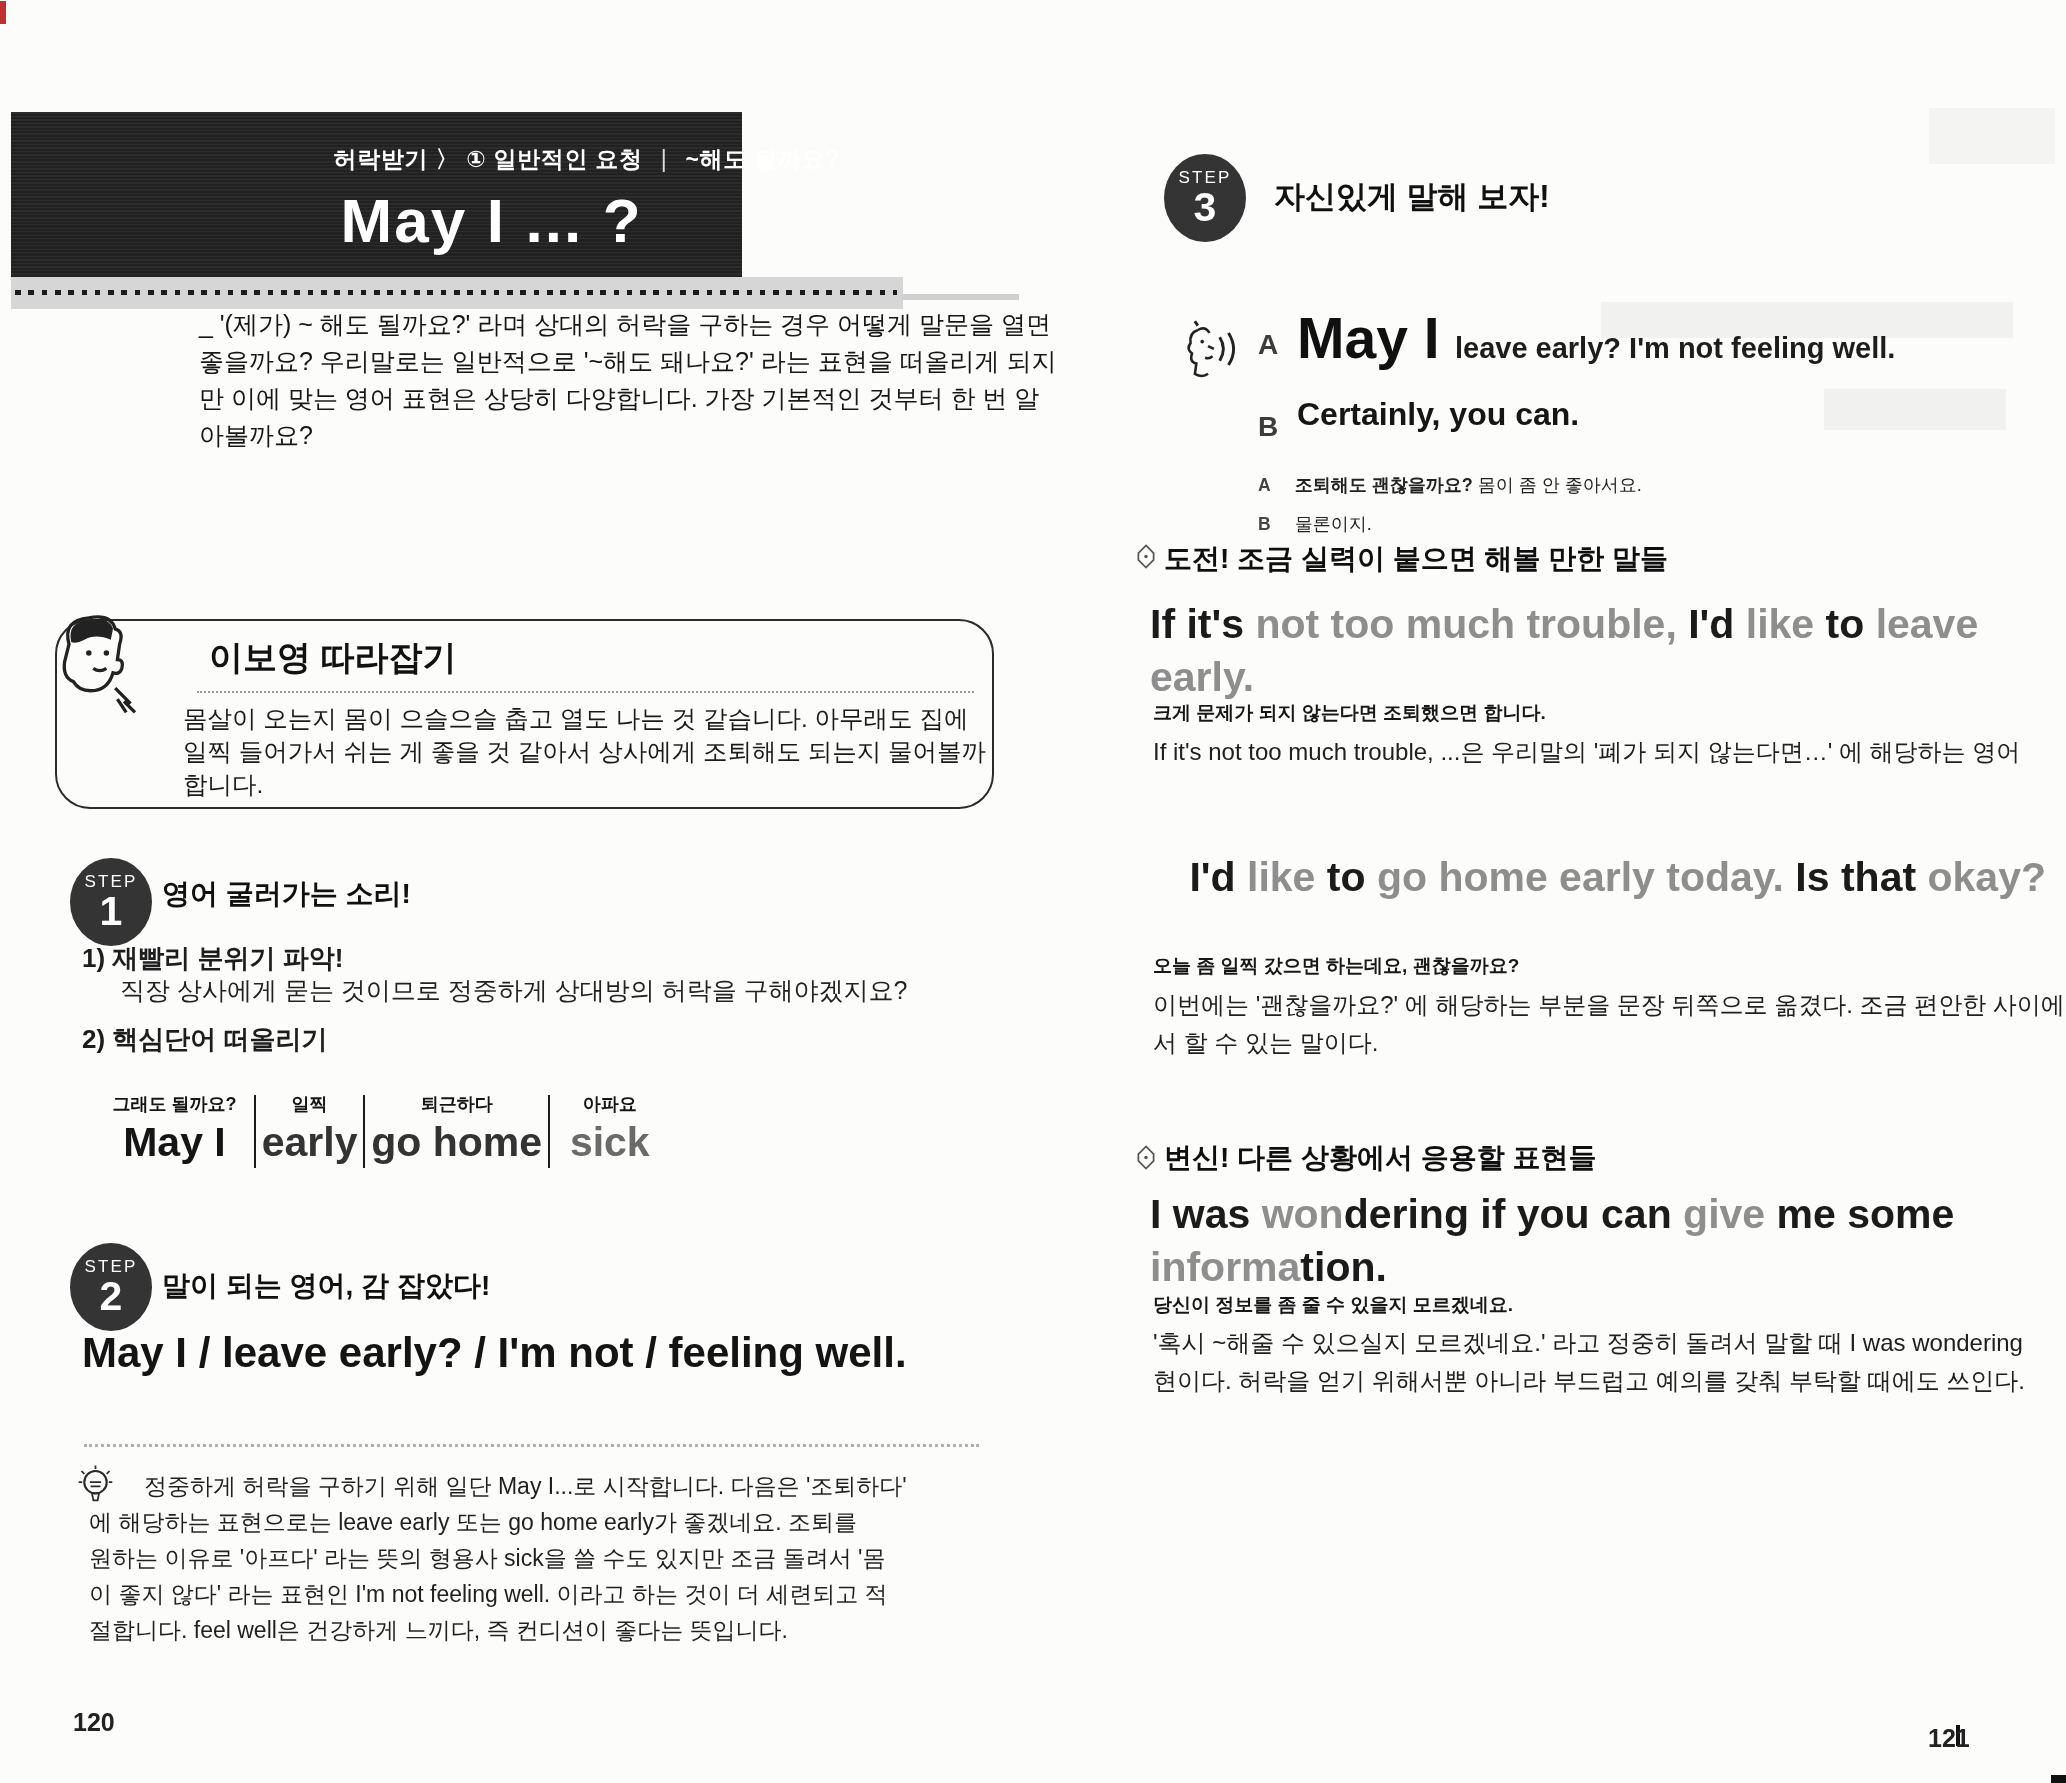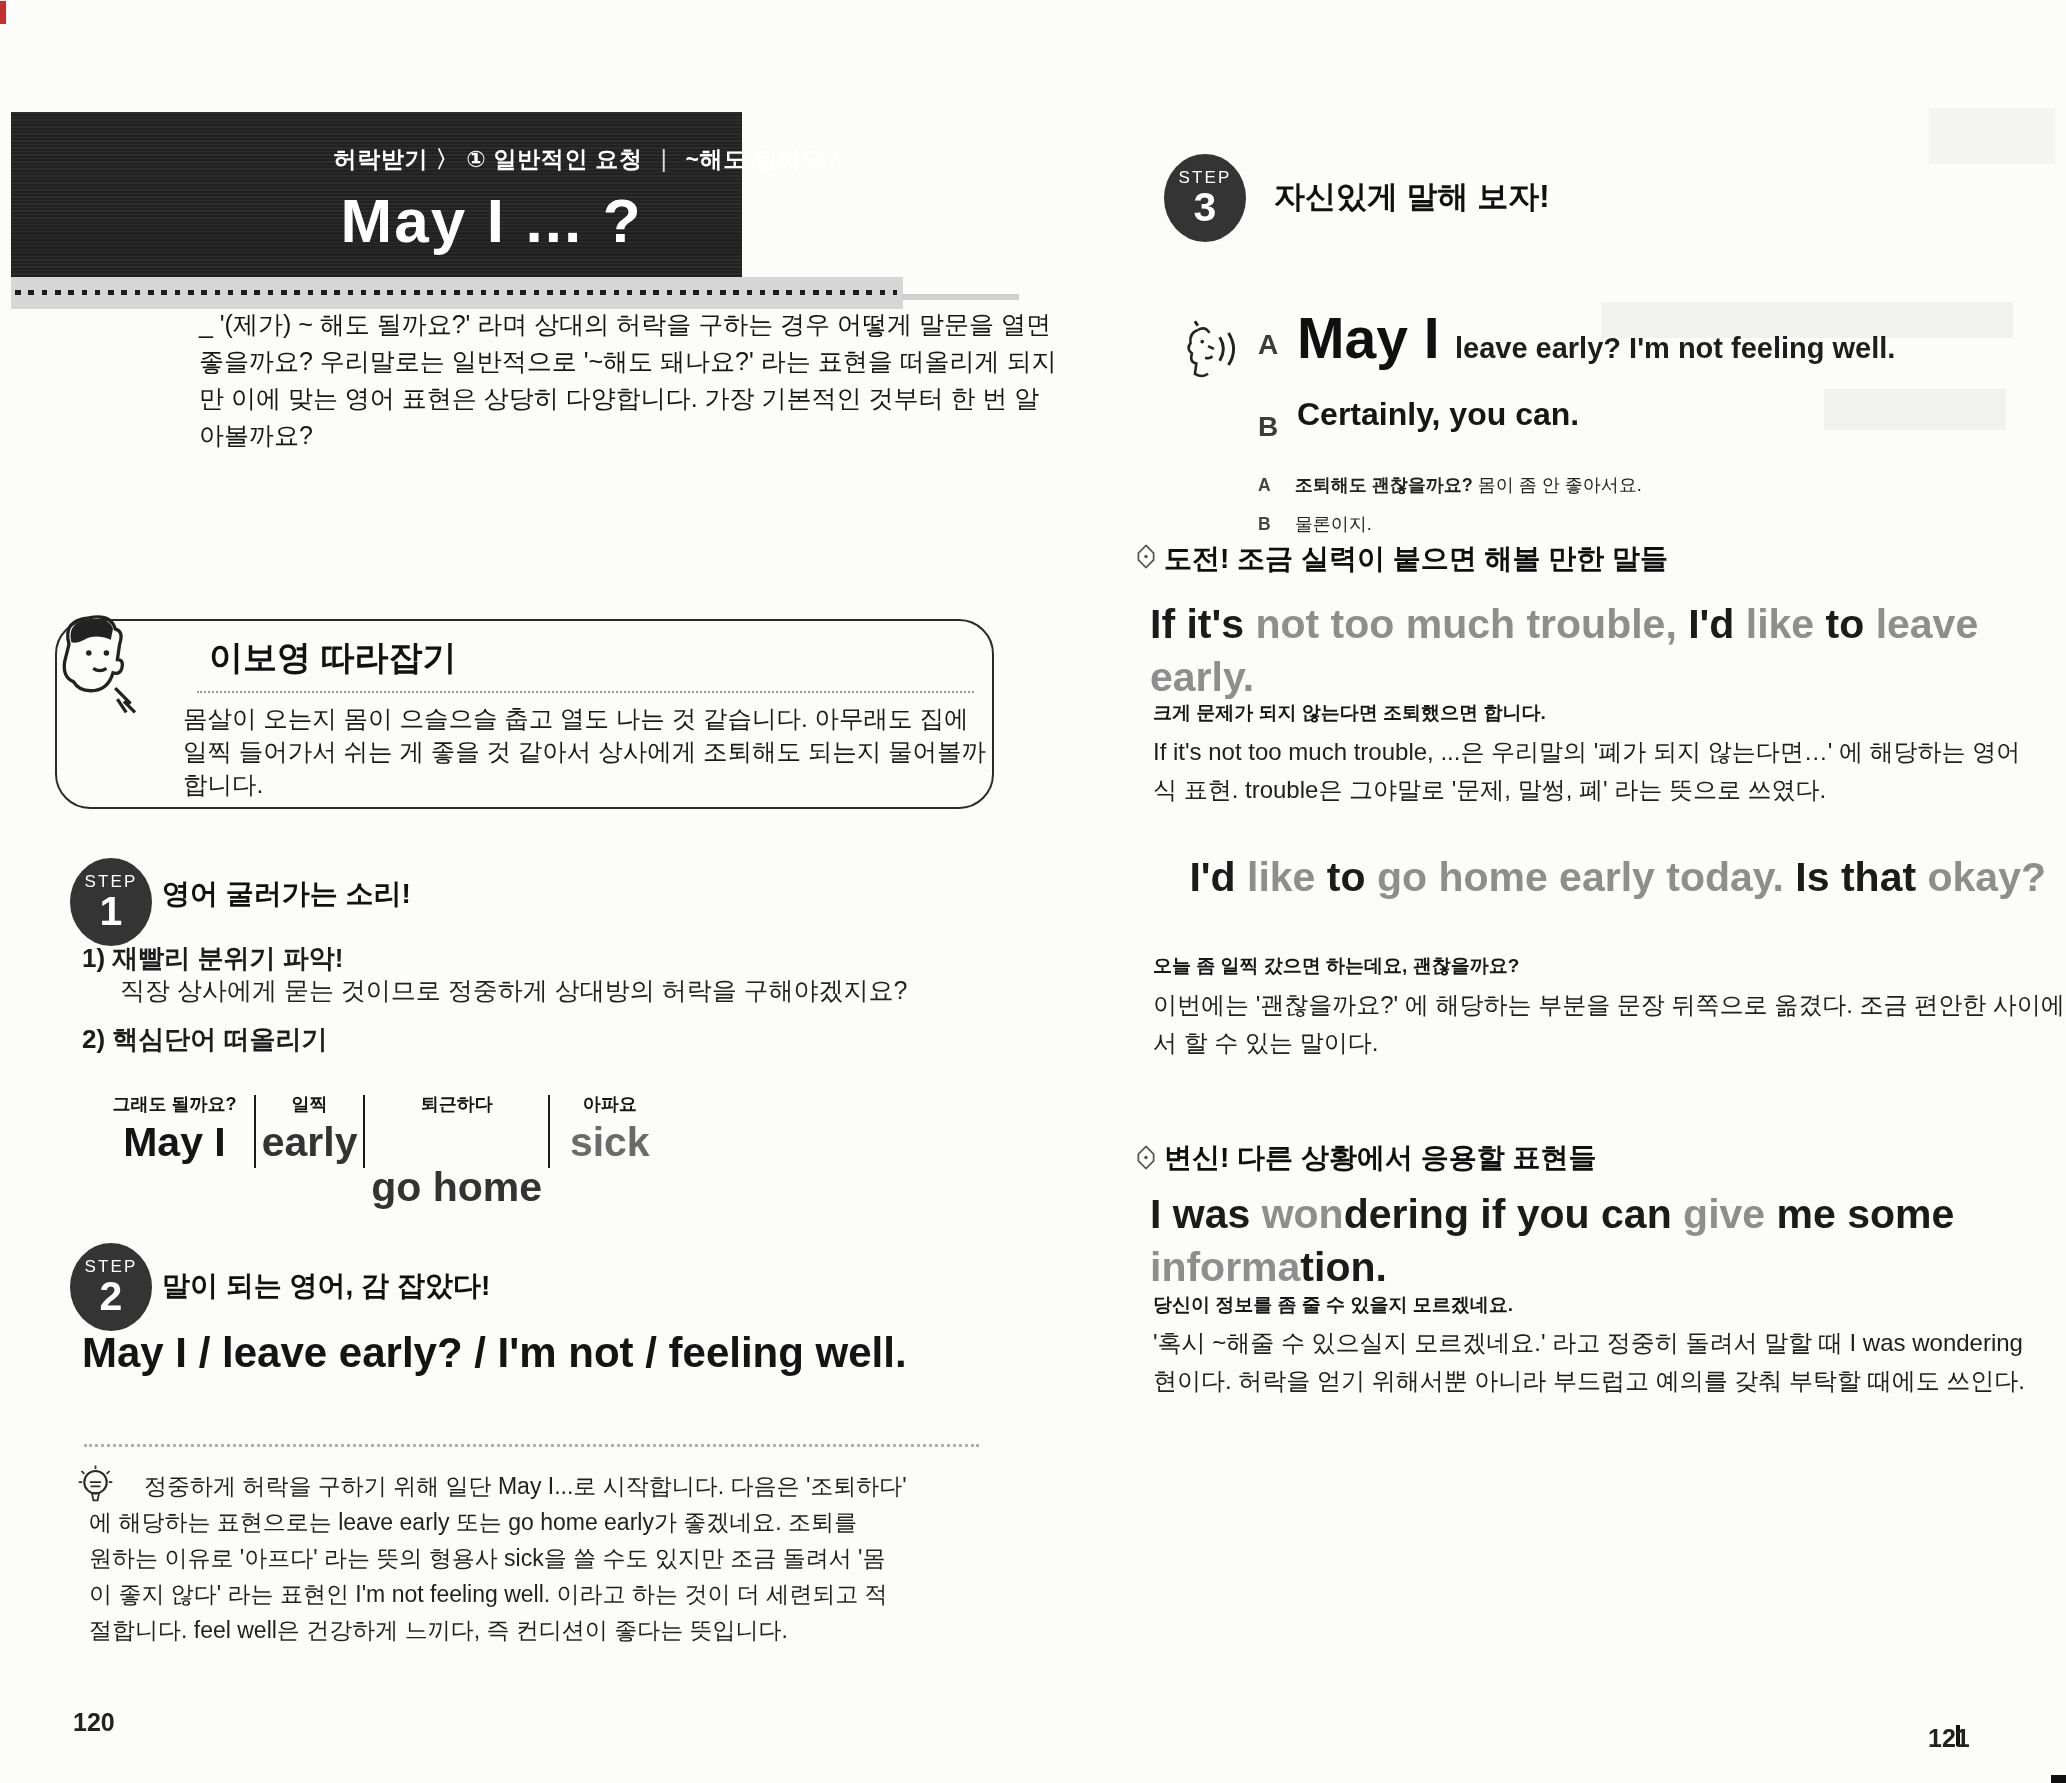--- a/index.html
+++ b/index.html
@@ -146,21 +146,21 @@
       <div class="kw-col" style="width:159px;">
         <div class="kw-ko nw">그래도 될까요?</div>
         <div class="kw-en nw" style="font-weight:800;color:#151515;">May I</div>
       </div>
       <div class="kw-div"></div>
       <div class="kw-col" style="width:107px;">
         <div class="kw-ko nw">일찍</div>
         <div class="kw-en nw" style="color:#333;">early</div>
       </div>
       <div class="kw-div"></div>
-      <div class="kw-col" style="width:183px;gap:45px;">
+      <div class="kw-col" style="width:183px;">
         <div class="kw-ko nw">퇴근하다</div>
         <div class="kw-en nw" style="color:#333;">go home</div>
       </div>
       <div class="kw-div"></div>
       <div class="kw-col" style="width:119px;">
         <div class="kw-ko nw">아파요</div>
         <div class="kw-en nw" style="color:#6a6a6a;">sick</div>
       </div>
     </div>
 
@@ -227,21 +227,20 @@
       <circle cx="13" cy="18" r="2.5" fill="#555"></circle>
     </svg>
     <div class="abs sec-heading nw" style="left:1164px;top:540px;">도전! 조금 실력이 붙으면 해볼 만한 말들</div>
 
     <div class="abs sent" style="left:1150px;top:598px;">
       <span class="seg-k">If it's </span><span class="seg-g">not too much trouble,</span><span class="seg-k"> I'd </span><span class="seg-g">like</span><span class="seg-k"> to </span><span class="seg-g">leave early.</span>
     </div>
     <div class="abs gloss nw" style="left:1153px;top:700px;">크게 문제가 되지 않는다면 조퇴했으면 합니다.</div>
     <div class="abs expl" style="left:1153px;top:733px;">
       <div class="nw">If it's not too much trouble, ...은 우리말의 '폐가 되지 않는다면…' 에 해당하는 영어</div>
-      <div class="nw">식 표현. trouble은 그야말로 '문제, 말썽, 폐' 라는 뜻으로 쓰였다.</div>
     </div>
 
     <div class="abs sent" style="left:1150px;top:851px;text-align:right;">
       <span class="seg-k">I'd </span><span class="seg-g">like</span><span class="seg-k"> to </span><span class="seg-g">go home early today.</span><span class="seg-k"> Is that </span><span class="seg-g">okay?</span>
     </div>
     <div class="abs gloss nw" style="left:1153px;top:953px;">오늘 좀 일찍 갔으면 하는데요, 괜찮을까요?</div>
     <div class="abs expl" style="left:1153px;top:986px;">
       <div class="nw">이번에는 '괜찮을까요?' 에 해당하는 부분을 문장 뒤쪽으로 옮겼다. 조금 편안한 사이에</div>
       <div class="nw">서 할 수 있는 말이다.</div>
     </div>

